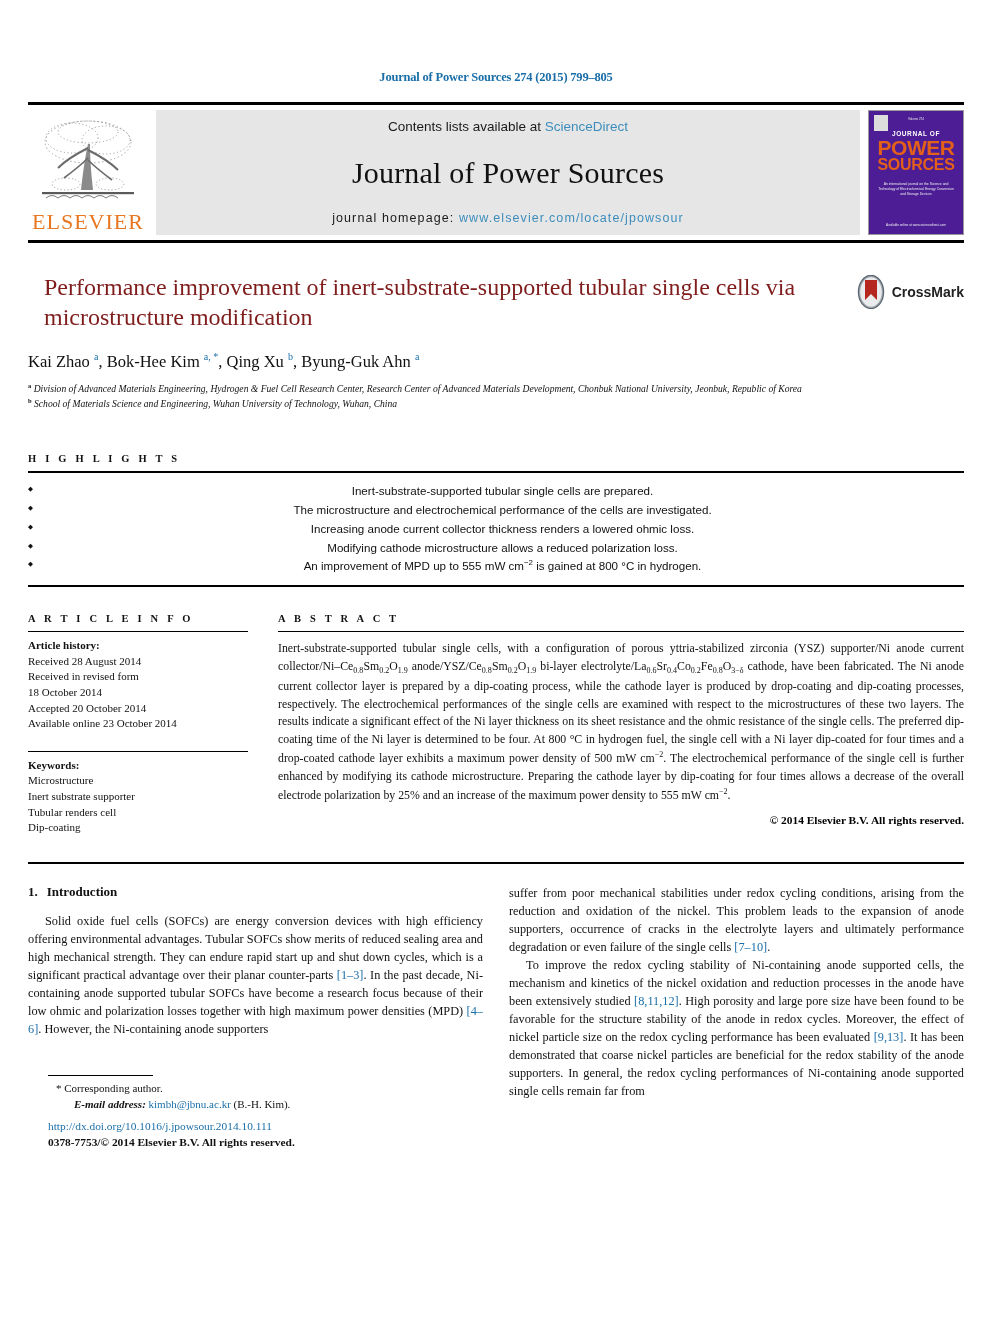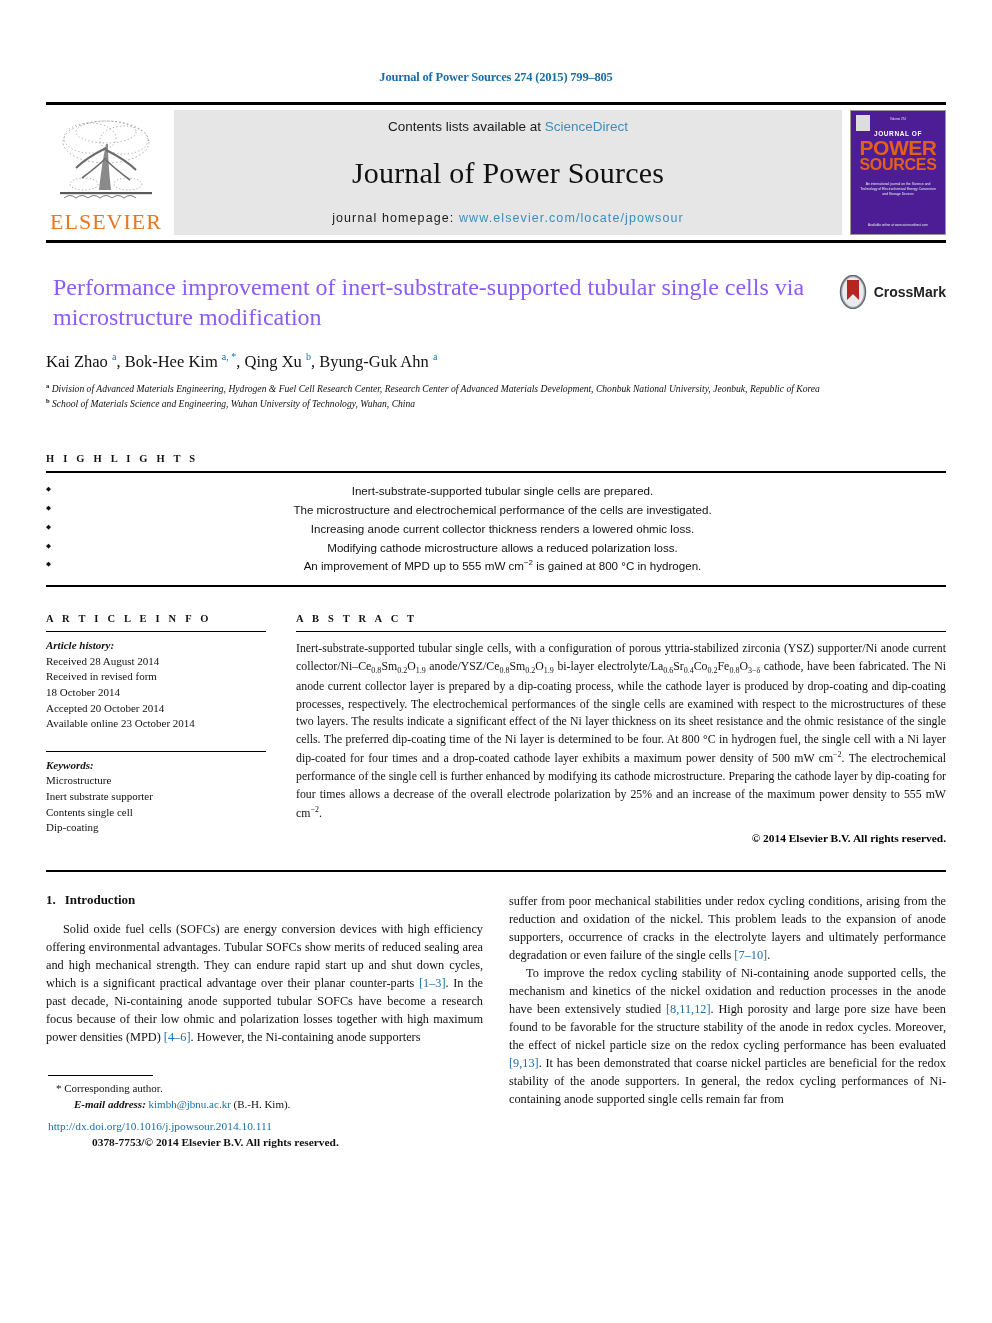--- a/index.html
+++ b/index.html
@@ -13,21 +13,21 @@
     font-family: "Liberation Serif", serif;
     color: #000000;
     position: relative;
     overflow: hidden;
   }
   .page {
     width: 992px;
     height: 1159px;
     position: relative;
     box-sizing: border-box;
-    padding: 0 46px;
+    padding: 0 28px;
   }
 
   
   .running-head {
     text-align: center;
     color: #1a6ea8;
     font-family: "Liberation Serif", serif;
     font-size: 12.5px;
     font-weight: bold;
     letter-spacing: -0.2px;
@@ -166,23 +166,23 @@
   
   .title-block {
     margin-top: 30px;
     position: relative;
     min-height: 70px;
   }
   .article-title {
     font-family: "Liberation Serif", serif;
     font-size: 24px;
     line-height: 1.24;
-    color: #8b5cf6;
+    color: #7f1d1d;
     font-weight: normal;
-    margin: 7px;
+    margin: 16px;
     padding-right: 130px;
   }
   .crossmark {
     position: absolute;
     right: 0;
     top: 2px;
     display: flex;
     align-items: center;
     gap: 4px;
   }
@@ -258,21 +258,21 @@
   .col-info { flex: 0 0 220px; }
   .col-abs  { flex: 1 1 auto; }
 
   .info-body {
     font-family: "Liberation Serif", serif;
     font-size: 11px;
     line-height: 1.42;
     color: #111;
     padding-top: 6px;
   }
-  .info-body .lead { font-style: italic; font-weight: bold; }
+  .info-body .lead { font-weight: bold; }
   .kw-block { margin-top: 12px; padding-top: 7px; }
 
   .abs-body {
     font-family: "Liberation Serif", serif;
     font-size: 11.8px;
     line-height: 1.52;
     text-align: justify;
     color: #111;
     padding-top: 8px;
   }
@@ -339,21 +339,21 @@
   .footnote-line .em { font-style: italic; font-weight: bold; }
   .doi-block {
     position: absolute;
     left: 48px;
     bottom: 8px;
     font-family: "Liberation Serif", serif;
     font-size: 11.4px;
     line-height: 1.45;
   }
   .doi-link { color: #1a6ea8; }
-  .issn { color: #111; font-weight: bold; margin-left: 44px; }
+  .issn { color: #111; font-weight: bold; }
   sub, sup { font-size: 0.68em; }
 </style>
 </head>
 <body>
 
 <div class="page">
 
   <div class="running-head">Journal of Power Sources 274 (2015) 799–805</div>
 
   <div class="masthead-wrap">
@@ -444,21 +444,21 @@
         <div>18 October 2014</div>
         <div>Accepted 20 October 2014</div>
         <div>Available online 23 October 2014</div>
       </div>
       <div class="kw-block">
         <hr class="hr-thin">
         <div class="info-body">
           <div class="lead">Keywords:</div>
           <div>Microstructure</div>
           <div>Inert substrate supporter</div>
-          <div>Contents single cell</div>
+          <div>Tubular renders cell</div>
           <div>Dip-coating</div>
         </div>
       </div>
     </div>
 
     <div class="col-abs">
       <div class="sec-label">A B S T R A C T</div>
       <hr class="hr-thin rule-gap-top">
       <div class="abs-body">Inert-substrate-supported tubular single cells, with a configuration of porous yttria-stabilized zirconia (YSZ) supporter/Ni anode current collector/Ni–Ce<sub>0.8</sub>Sm<sub>0.2</sub>O<sub>1.9</sub> anode/YSZ/Ce<sub>0.8</sub>Sm<sub>0.2</sub>O<sub>1.9</sub> bi-layer electrolyte/La<sub>0.6</sub>Sr<sub>0.4</sub>Co<sub>0.2</sub>Fe<sub>0.8</sub>O<sub>3−δ</sub> cathode, have been fabricated. The Ni anode current collector layer is prepared by a dip-coating process, while the cathode layer is produced by drop-coating and dip-coating processes, respectively. The electrochemical performances of the single cells are examined with respect to the microstructures of these two layers. The results indicate a significant effect of the Ni layer thickness on its sheet resistance and the ohmic resistance of the single cells. The preferred dip-coating time of the Ni layer is determined to be four. At 800 °C in hydrogen fuel, the single cell with a Ni layer dip-coated for four times and a drop-coated cathode layer exhibits a maximum power density of 500 mW cm<sup>−2</sup>. The electrochemical performance of the single cell is further enhanced by modifying its cathode microstructure. Preparing the cathode layer by dip-coating for four times allows a decrease of the overall electrode polarization by 25% and an increase of the maximum power density to 555 mW cm<sup>−2</sup>.</div>
       <div class="copyright">© 2014 Elsevier B.V. All rights reserved.</div>

